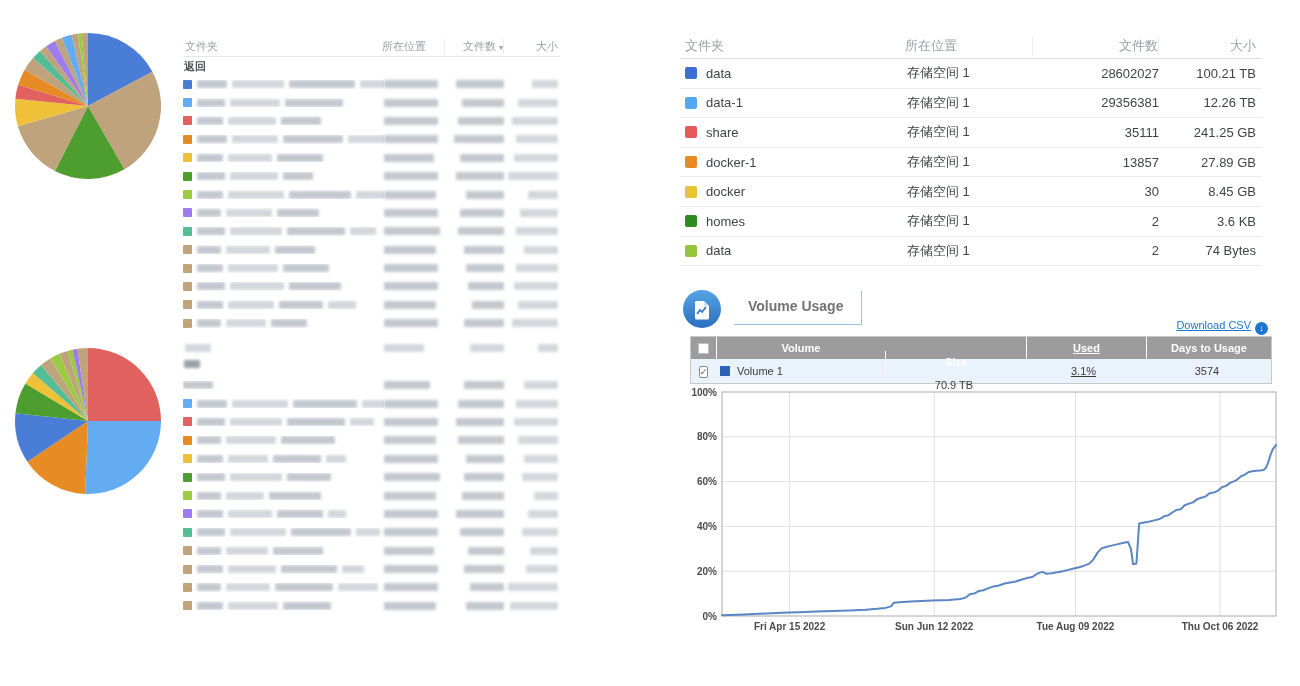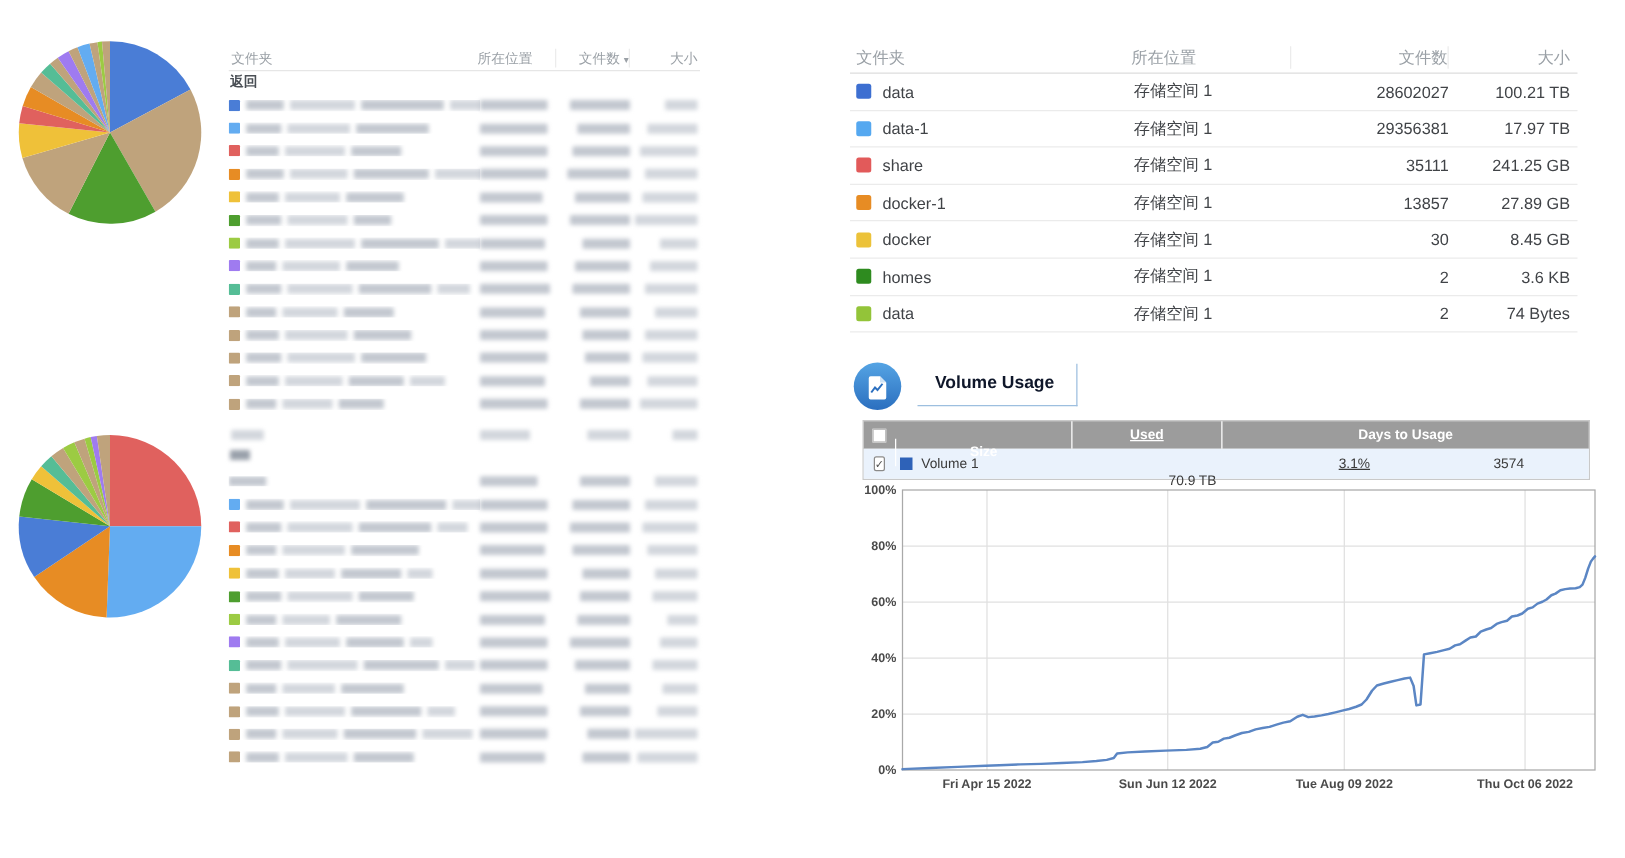--- a/index.html
+++ b/index.html
@@ -40,21 +40,21 @@
   .rtrow .name{flex:1;display:flex;align-items:center;gap:9px;padding-left:5px;}
   .rtrow .loc{width:127px;}
   .rtrow .cnt{width:125px;text-align:right;}
   .rtrow .sz{width:97px;text-align:right;padding-right:6px;}
   .rsq{width:12px;height:12px;border-radius:2px;flex:0 0 12px;}
 
   
   .vu-header{position:absolute;left:682px;top:289px;display:flex;align-items:flex-start;}
   .vu-title-box{margin-left:12px;margin-top:2px;padding:6px 18px 9px 14px;
                 border-right:1px solid #9dbfdf;border-bottom:1px solid #9dbfdf;}
-  .vu-title{color:#0f172a;font-size:14px;font-weight:bold;white-space:nowrap;}
+  .vu-title{color:#737373;font-size:14px;font-weight:bold;white-space:nowrap;}
   .dl-row{position:absolute;left:680px;top:319px;width:588px;text-align:right;font-size:11px;}
   .dl-link{color:#1b75d1;text-decoration:underline;cursor:pointer;}
   .dl-icon{display:inline-block;width:13px;height:13px;border-radius:50%;background:#1b75d1;
            color:#fff;font-size:9px;line-height:13px;text-align:center;vertical-align:-2px;
            margin-left:4px;cursor:pointer;}
   .vtable{position:absolute;left:690px;top:336px;width:580px;font-size:11px;border:1px solid #c9c9c9;}
   .vt-head{display:flex;background:#9c9c9c;color:#fff;font-weight:bold;height:22px;align-items:center;text-align:center;}
   .vt-head>div{border-left:1px solid #fff;height:100%;display:flex;align-items:center;justify-content:center;}
   .vt-head>div:first-child{border-left:none;}
   .vt-row{display:flex;background:#eaf2fc;height:24px;align-items:center;text-align:center;color:#3a3a3a;}
@@ -629,21 +629,21 @@
           <div class="cnt">28602027</div>
           <div class="sz">100.21 TB</div>
         </div>
         <div class="rtrow">
           <div class="name">
             <div class="rsq" style="background: rgb(85, 168, 240);"></div>
             <div>data-1</div>
           </div>
           <div class="loc">存储空间 1</div>
           <div class="cnt">29356381</div>
-          <div class="sz">17.97 TB</div>
+          <div class="sz">12.26 TB</div>
         </div>
         <div class="rtrow">
           <div class="name">
             <div class="rsq" style="background: rgb(226, 90, 90);"></div>
             <div>share</div>
           </div>
           <div class="loc">存储空间 1</div>
           <div class="cnt">35111</div>
           <div class="sz">241.25 GB</div>
         </div>
@@ -699,26 +699,30 @@
         <path d="M13 12 h9 l5 5 v12 q0 1.5 -1.5 1.5 h-11 q-1.5 0 -1.5 -1.5 v-15.5 q0 -1.5 1.5 -1.5 z" fill="#ffffff"></path>
         <path d="M22 12 l5 5 h-5 z" fill="#cfe3f5"></path>
         <polyline points="15,25 18,21 20,23 24,18" stroke="#2b6fbf" stroke-width="1.6" fill="none"></polyline>
       </svg>
     </span>
     <span class="vu-title-box">
       <span class="vu-title">Volume Usage</span>
     </span>
   </div>
 
+  <div class="dl-row">
+    <span class="dl-link">Download CSV</span><span class="dl-icon">↓</span>
+  </div>
 
   <div class="vtable">
     <div class="vt-head">
       <div class="vc-cb">
           <span class="hd-cb"></span>
         </div>
+      <div class="vc-vol">Volume</div>
       <div class="vc-size">Size</div>
       <div class="vc-used">Used</div>
       <div class="vc-days">Days to Usage</div>
     </div>
     <div class="vt-row">
       <div class="vc-cb"><span class="row-cb">✓</span></div>
       <div class="vc-vol">
         <span class="vsq"></span>
         <span>Volume 1</span>
       </div>

